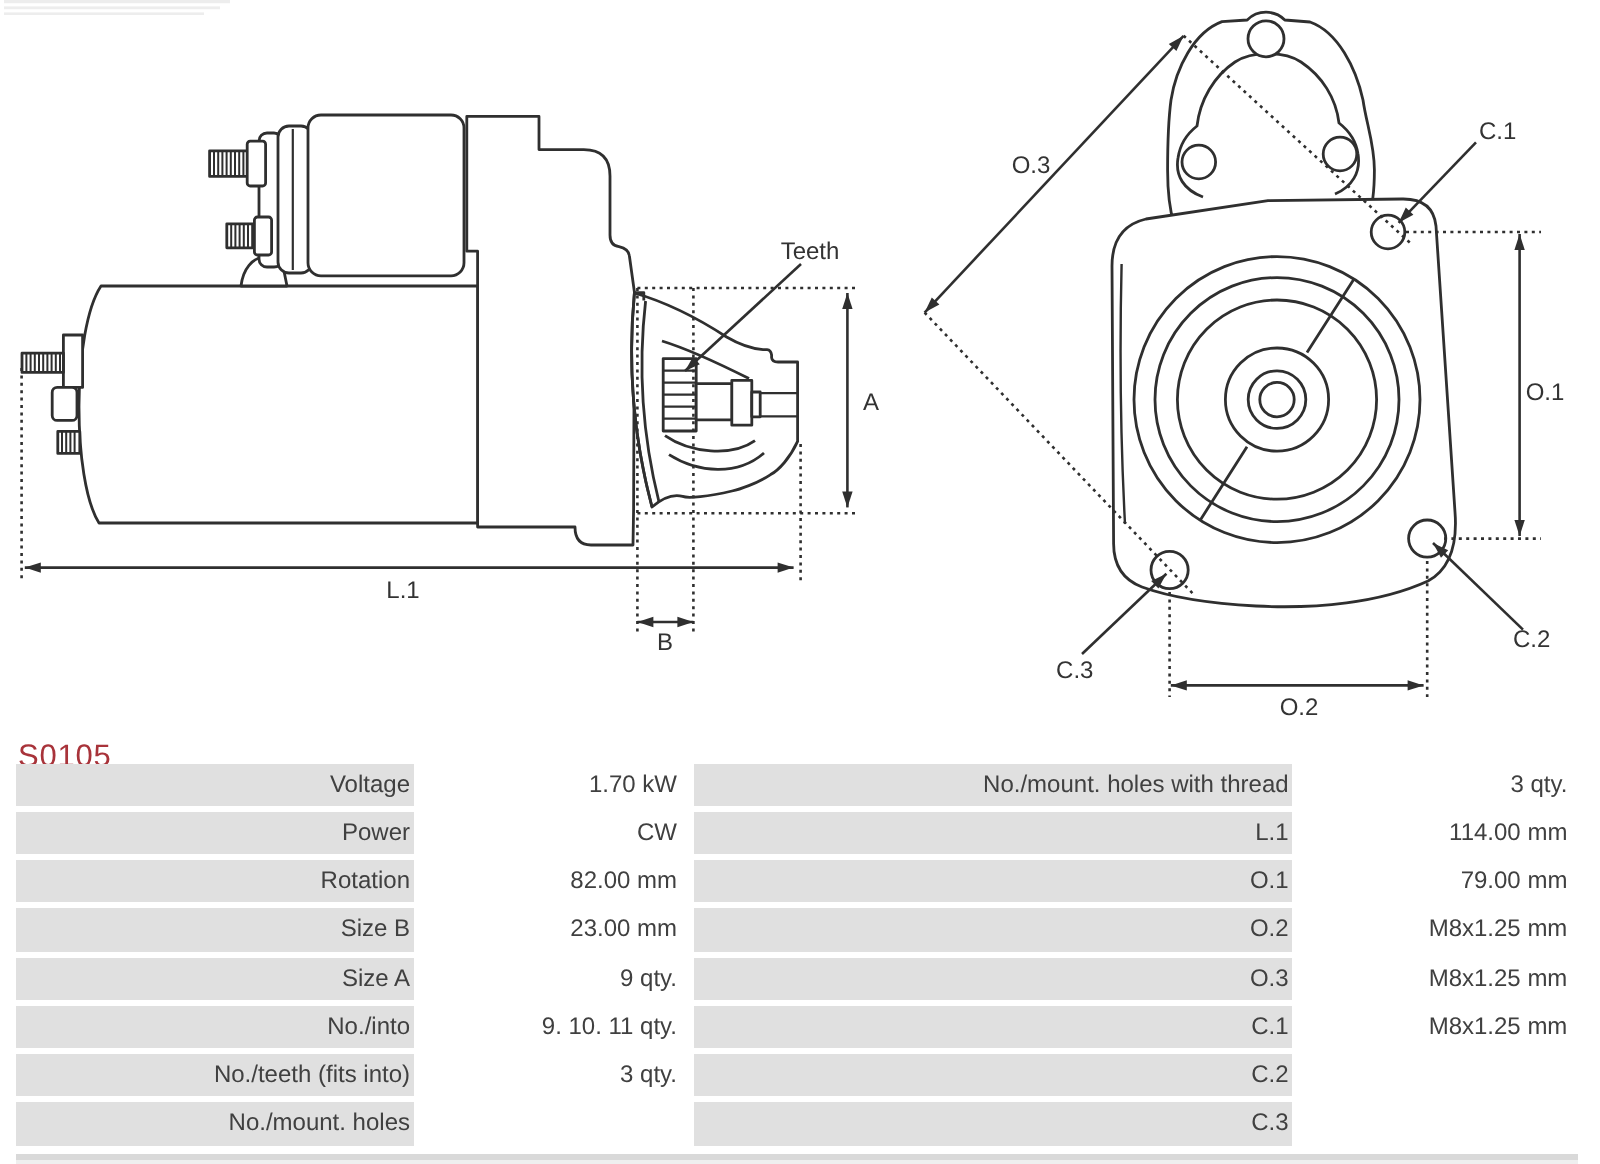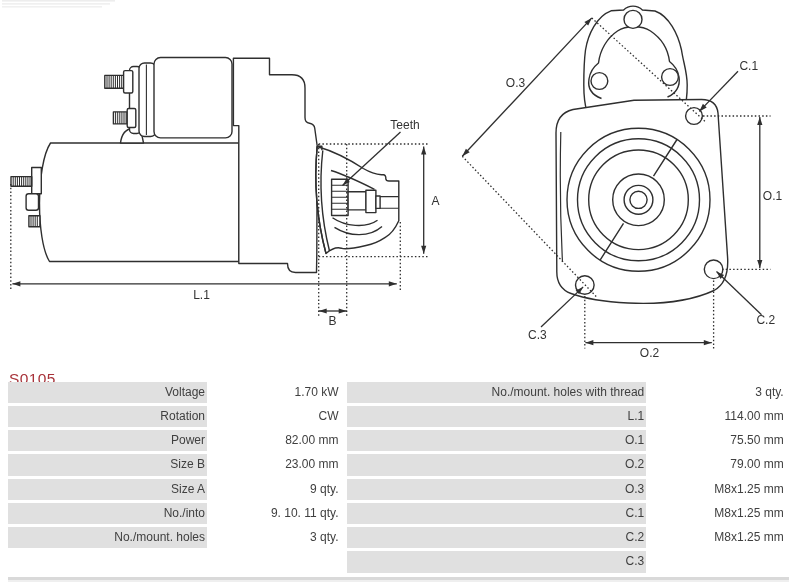--- a/index.html
+++ b/index.html
@@ -137,25 +137,26 @@
 <text x="748.8" y="69.6">C.1</text>
 <text x="772.5" y="200">O.1</text>
 <text x="765.8" y="323.5">C.2</text>
 <text x="537.4" y="339.2">C.3</text>
 <text x="649.5" y="357.3">O.2</text>
 </g>
 </svg>
 <div id="code">S0105</div>
 <div class="col" style="left:8px;width:199px;">
 <div class="cell lab">Voltage</div>
+<div class="cell lab">Power</div>
 <div class="cell lab">Rotation</div>
-<div class="cell lab">Power</div>
 <div class="cell lab">Size B</div>
 <div class="cell lab">Size A</div>
 <div class="cell lab">No./into</div>
+<div class="cell lab">No./teeth (fits into)</div>
 <div class="cell lab">No./mount. holes</div>
 </div>
 <div class="col" style="left:211.5px;width:132.5px;">
 <div class="cell val">1.70 kW</div>
 <div class="cell val">CW</div>
 <div class="cell val">82.00 mm</div>
 <div class="cell val">23.00 mm</div>
 <div class="cell val">9 qty.</div>
 <div class="cell val">9. 10. 11 qty.</div>
 <div class="cell val">3 qty.</div>
@@ -166,21 +167,20 @@
 <div class="cell lab">O.1</div>
 <div class="cell lab">O.2</div>
 <div class="cell lab">O.3</div>
 <div class="cell lab">C.1</div>
 <div class="cell lab">C.2</div>
 <div class="cell lab">C.3</div>
 </div>
 <div class="col" style="left:650px;width:139.2px;">
 <div class="cell val">3 qty.</div>
 <div class="cell val">114.00 mm</div>
-<div class="cell val">75.50 mm</div>
 <div class="cell val">79.00 mm</div>
 <div class="cell val">M8x1.25 mm</div>
 <div class="cell val">M8x1.25 mm</div>
 <div class="cell val">M8x1.25 mm</div>
 </div>
 <div style="position:absolute;left:8px;top:577.3px;width:781.2px;height:2.8px;background:#d9d9d9;"></div>
 <div style="position:absolute;left:8px;top:580.1px;width:781.2px;height:1.9px;background:#efefef;"></div>
 </div>
 
 </body></html>

